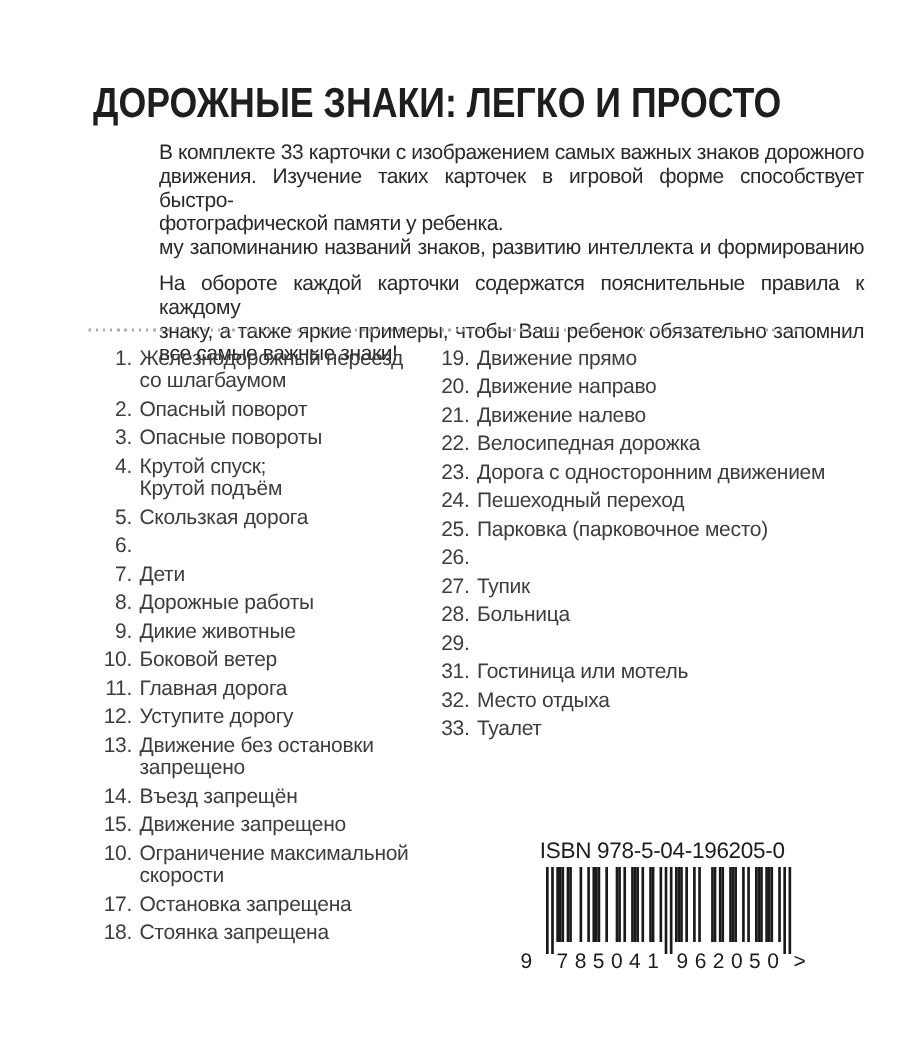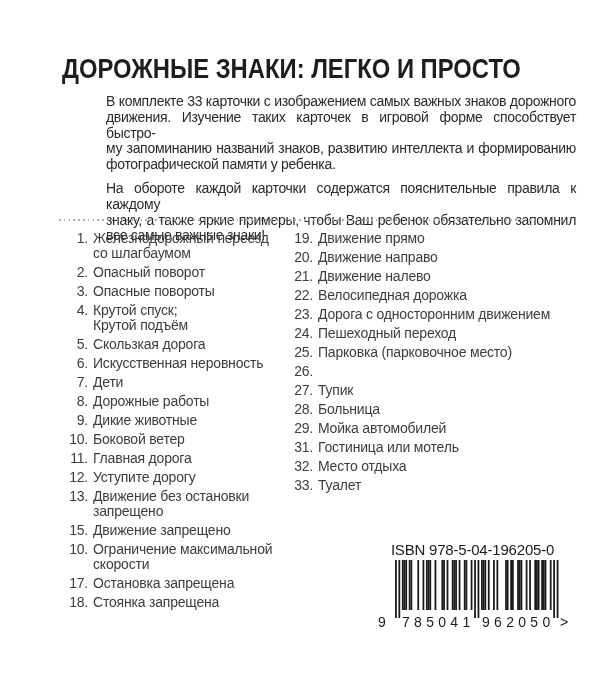--- a/index.html
+++ b/index.html
@@ -50,23 +50,22 @@
   ol.col li{display:flex;align-items:flex-start;margin:0 0 4px 0;}
   ol.col .num{
     flex:0 0 26px;min-width:26px;text-align:right;padding-right:5px;
     line-height:15px;letter-spacing:-0.2px;
   }
   ol.col-right .num{flex:0 0 28px;min-width:28px;}
   ol.col .txt{
     line-height:15px;letter-spacing:-0.2px;white-space:pre-line;
   }
   .isbn-block{
-    position:absolute;left:345px;top:542px;width:193px;
+    position:absolute;left:345px;top:560px;width:193px;
     color:var(--isbn-color,#1c1c1c);
-    margin-left:31px;
   }
   .isbn-label{
     width:100%;text-align:center;font-size:15px;line-height:16px;
     letter-spacing:-0.2px;margin-bottom:2px;white-space:nowrap;
   }
   .barcode{position:relative;width:193px;height:74px;}
   .barcode svg{position:absolute;left:0;top:0;display:block;}
   .barcode-digits{
     position:absolute;left:0;top:54px;width:193px;height:18px;
     font-size:14px;line-height:16px;color:var(--isbn-color,#1c1c1c);
@@ -81,22 +80,22 @@
 <body>
 
 <div class="page">
 
   <h1 class="title">ДОРОЖНЫЕ ЗНАКИ: ЛЕГКО И ПРОСТО</h1>
 
   <div class="intro" id="intro">
       <div class="paragraph">
         <div class="pline">В комплекте 33 карточки с изображением самых важных знаков дорожного</div>
         <div class="pline">движения. Изучение таких карточек в игровой форме способствует быстро-</div>
+        <div class="pline last">фотографической памяти у ребенка.</div>
         <div class="pline">му запоминанию названий знаков, развитию интеллекта и формированию</div>
-        <div class="pline last">фотографической памяти у ребенка.</div>
       </div>
       <div class="paragraph">
         <div class="pline">На обороте каждой карточки содержатся пояснительные правила к каждому</div>
         <div class="pline">знаку, а также яркие примеры, чтобы Ваш ребенок обязательно запомнил</div>
         <div class="pline last">все самые важные знаки!</div>
       </div>
     </div>
 
   <div class="dotted-divider"></div>
 
@@ -119,21 +118,20 @@
           <span class="num">4.</span>
           <span class="txt">Крутой спуск;
 Крутой подъём</span>
         </li>
         <li>
           <span class="num">5.</span>
           <span class="txt">Скользкая дорога</span>
         </li>
         <li>
           <span class="num">6.</span>
-          <span class="txt">Искусственная неровность</span>
         </li>
         <li>
           <span class="num">7.</span>
           <span class="txt">Дети</span>
         </li>
         <li>
           <span class="num">8.</span>
           <span class="txt">Дорожные работы</span>
         </li>
         <li>
@@ -151,20 +149,24 @@
         <li>
           <span class="num">12.</span>
           <span class="txt">Уступите дорогу</span>
         </li>
         <li>
           <span class="num">13.</span>
           <span class="txt">Движение без остановки
 запрещено</span>
         </li>
         <li>
+          <span class="num">14.</span>
+          <span class="txt">Въезд запрещён</span>
+        </li>
+        <li>
           <span class="num">15.</span>
           <span class="txt">Движение запрещено</span>
         </li>
         <li>
           <span class="num">10.</span>
           <span class="txt">Ограничение максимальной
 скорости</span>
         </li>
         <li>
           <span class="num">17.</span>
@@ -210,21 +212,20 @@
         <li>
           <span class="num">27.</span>
           <span class="txt">Тупик</span>
         </li>
         <li>
           <span class="num">28.</span>
           <span class="txt">Больница</span>
         </li>
         <li>
           <span class="num">29.</span>
-          <span class="txt">Мойка автомобилей</span>
         </li>
         <li>
           <span class="num">31.</span>
           <span class="txt">Гостиница или мотель</span>
         </li>
         <li>
           <span class="num">32.</span>
           <span class="txt">Место отдыха</span>
         </li>
         <li>

